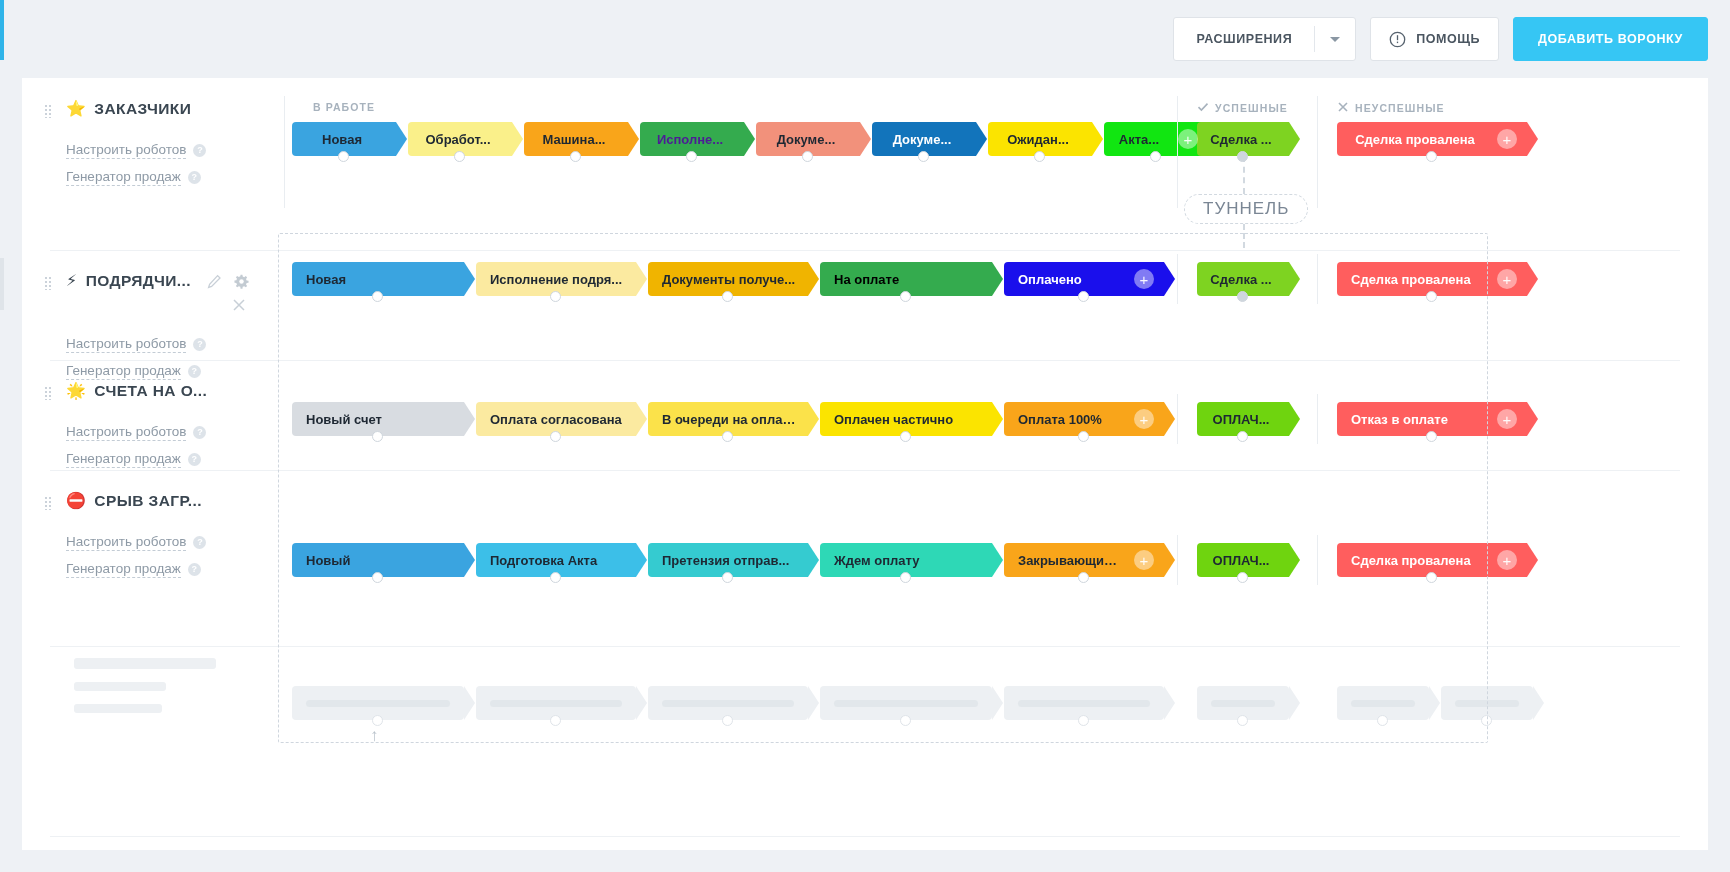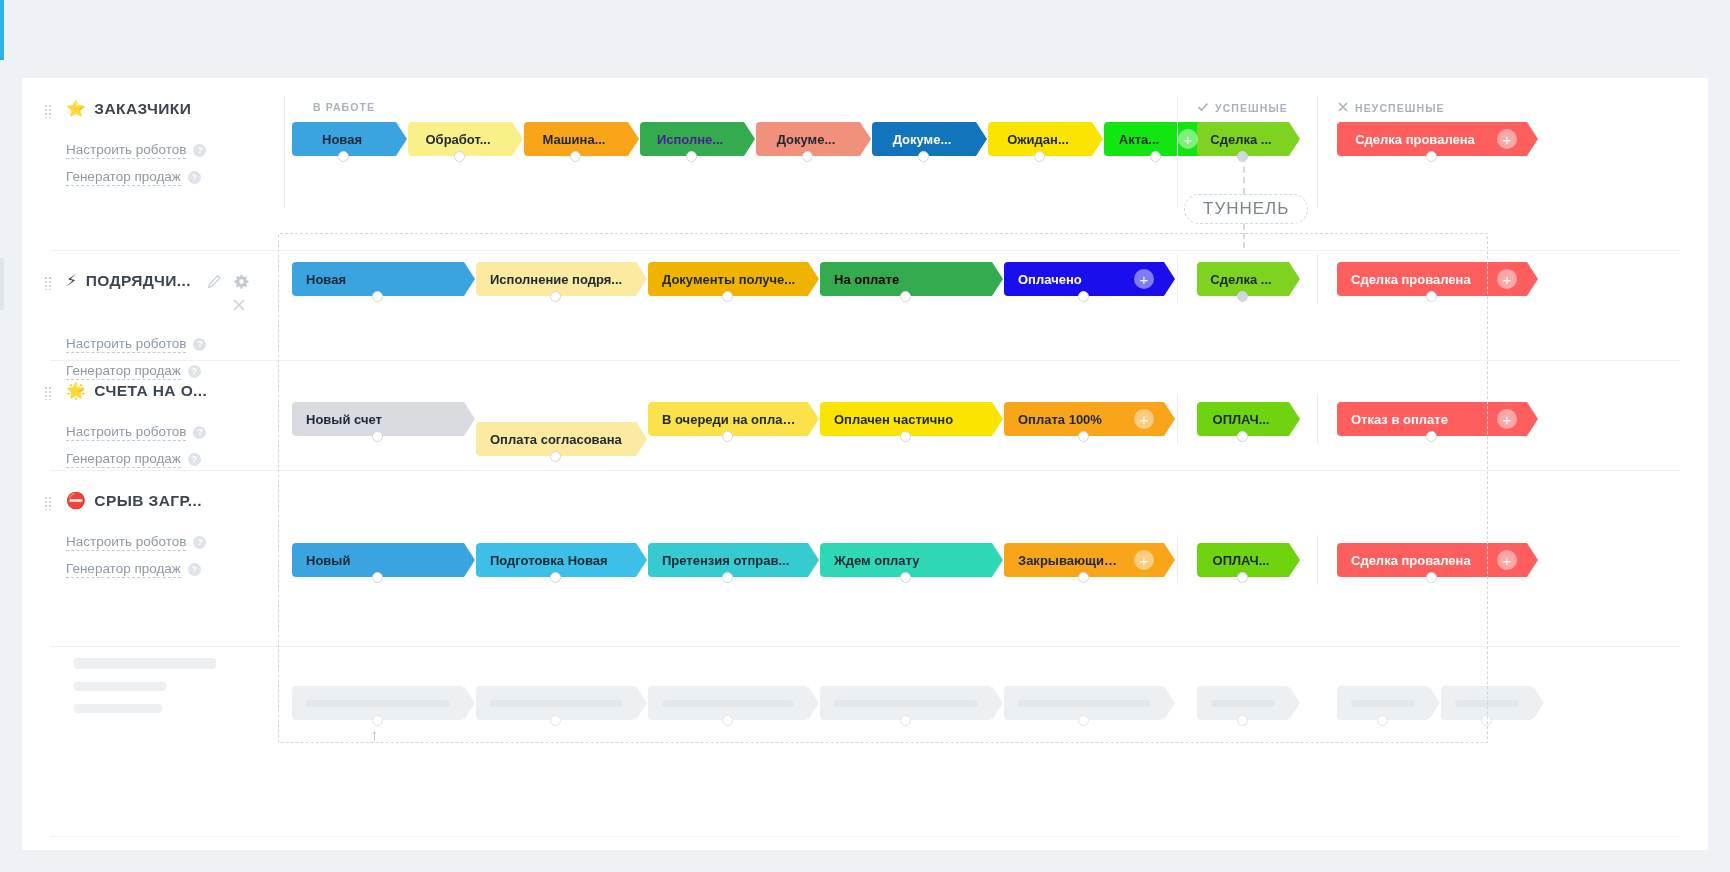--- a/index.html
+++ b/index.html
@@ -166,20 +166,43 @@
 
 <div class="app">
 
   <div class="left-rail">
     <div class="accent"></div>
     <div class="accent2"></div>
   </div>
 
   <div class="header">
 
+    <div class="header-actions">
+
+      <div class="btn btn-split">
+        <div class="main-part">РАСШИРЕНИЯ</div>
+        <div class="divider"></div>
+        <div class="caret-part">
+          <span class="caret-down"></span>
+        </div>
+      </div>
+
+      <div class="btn btn-help">
+        <span class="help-icon">
+          <svg width="17" height="17" viewBox="0 0 17 17">
+            <circle cx="8.5" cy="8.5" r="7.2" fill="none" stroke="#55616d" stroke-width="1.3"></circle>
+            <rect x="7.85" y="4.2" width="1.3" height="5" fill="#55616d"></rect>
+            <rect x="7.85" y="10.6" width="1.3" height="1.5" fill="#55616d"></rect>
+          </svg>
+        </span>
+        <span>ПОМОЩЬ</span>
+      </div>
+
+      <div class="btn btn-primary">ДОБАВИТЬ ВОРОНКУ</div>
+    </div>
   </div>
 
   <div class="board">
     <div class="board-inner" id="board">
         <div class="col-sep" style="left: 262px; top: 18px; height: 112px;"></div>
         <div class="col-sep" style="left: 1155px; top: 18px; height: 112px;"></div>
         <div class="col-sep" style="left: 1295px; top: 18px; height: 112px;"></div>
         <div class="group-label" style="left: 278px; top: 23px; padding-left: 13px;">
           <span>В РАБОТЕ</span>
         </div>
@@ -368,21 +391,21 @@
               <span class="txt">Генератор продаж</span>
               <span class="qmark">?</span>
             </div>
           </div>
         </div>
         <div class="chip" style="left: 270px; top: 324px; width: 172px; background: rgb(216, 220, 225); color: rgb(30, 40, 51); border-radius: 4px 0px 0px 4px;">
           <div class="arrow" style="border-left: 11px solid rgb(216, 220, 225);"></div>
           <span class="label">Новый счет</span>
           <div class="dot"></div>
         </div>
-        <div class="chip" style="left: 454px; top: 344px; width: 160px; background: rgb(251, 234, 160); color: rgb(30, 40, 51); border-radius: 4px 0px 0px 4px;">
+        <div class="chip" style="left: 454px; top: 324px; width: 160px; background: rgb(251, 234, 160); color: rgb(30, 40, 51); border-radius: 4px 0px 0px 4px;">
           <div class="arrow" style="border-left: 11px solid rgb(251, 234, 160);"></div>
           <span class="label">Оплата согласована</span>
           <div class="dot"></div>
         </div>
         <div class="chip" style="left: 626px; top: 324px; width: 160px; background: rgb(251, 226, 74); color: rgb(30, 40, 51); border-radius: 4px 0px 0px 4px;">
           <div class="arrow" style="border-left: 11px solid rgb(251, 226, 74);"></div>
           <span class="label">В очереди на оплату</span>
           <div class="dot"></div>
         </div>
         <div class="chip" style="left: 798px; top: 324px; width: 172px; background: rgb(251, 228, 0); color: rgb(30, 40, 51); border-radius: 4px 0px 0px 4px;">
@@ -427,21 +450,21 @@
             </div>
           </div>
         </div>
         <div class="chip" style="left: 270px; top: 465px; width: 172px; background: rgb(58, 164, 224); color: rgb(30, 40, 51); border-radius: 4px 0px 0px 4px;">
           <div class="arrow" style="border-left: 11px solid rgb(58, 164, 224);"></div>
           <span class="label">Новый</span>
           <div class="dot"></div>
         </div>
         <div class="chip" style="left: 454px; top: 465px; width: 160px; background: rgb(60, 191, 232); color: rgb(30, 40, 51); border-radius: 4px 0px 0px 4px;">
           <div class="arrow" style="border-left: 11px solid rgb(60, 191, 232);"></div>
-          <span class="label">Подготовка Новая</span>
+          <span class="label">Подготовка Акта</span>
           <div class="dot"></div>
         </div>
         <div class="chip" style="left: 626px; top: 465px; width: 160px; background: rgb(53, 203, 208); color: rgb(30, 40, 51); border-radius: 4px 0px 0px 4px;">
           <div class="arrow" style="border-left: 11px solid rgb(53, 203, 208);"></div>
           <span class="label">Претензия отправ...</span>
           <div class="dot"></div>
         </div>
         <div class="chip" style="left: 798px; top: 465px; width: 172px; background: rgb(46, 216, 182); color: rgb(30, 40, 51); border-radius: 4px 0px 0px 4px;">
           <div class="arrow" style="border-left: 11px solid rgb(46, 216, 182);"></div>
           <span class="label">Ждем оплату</span>

